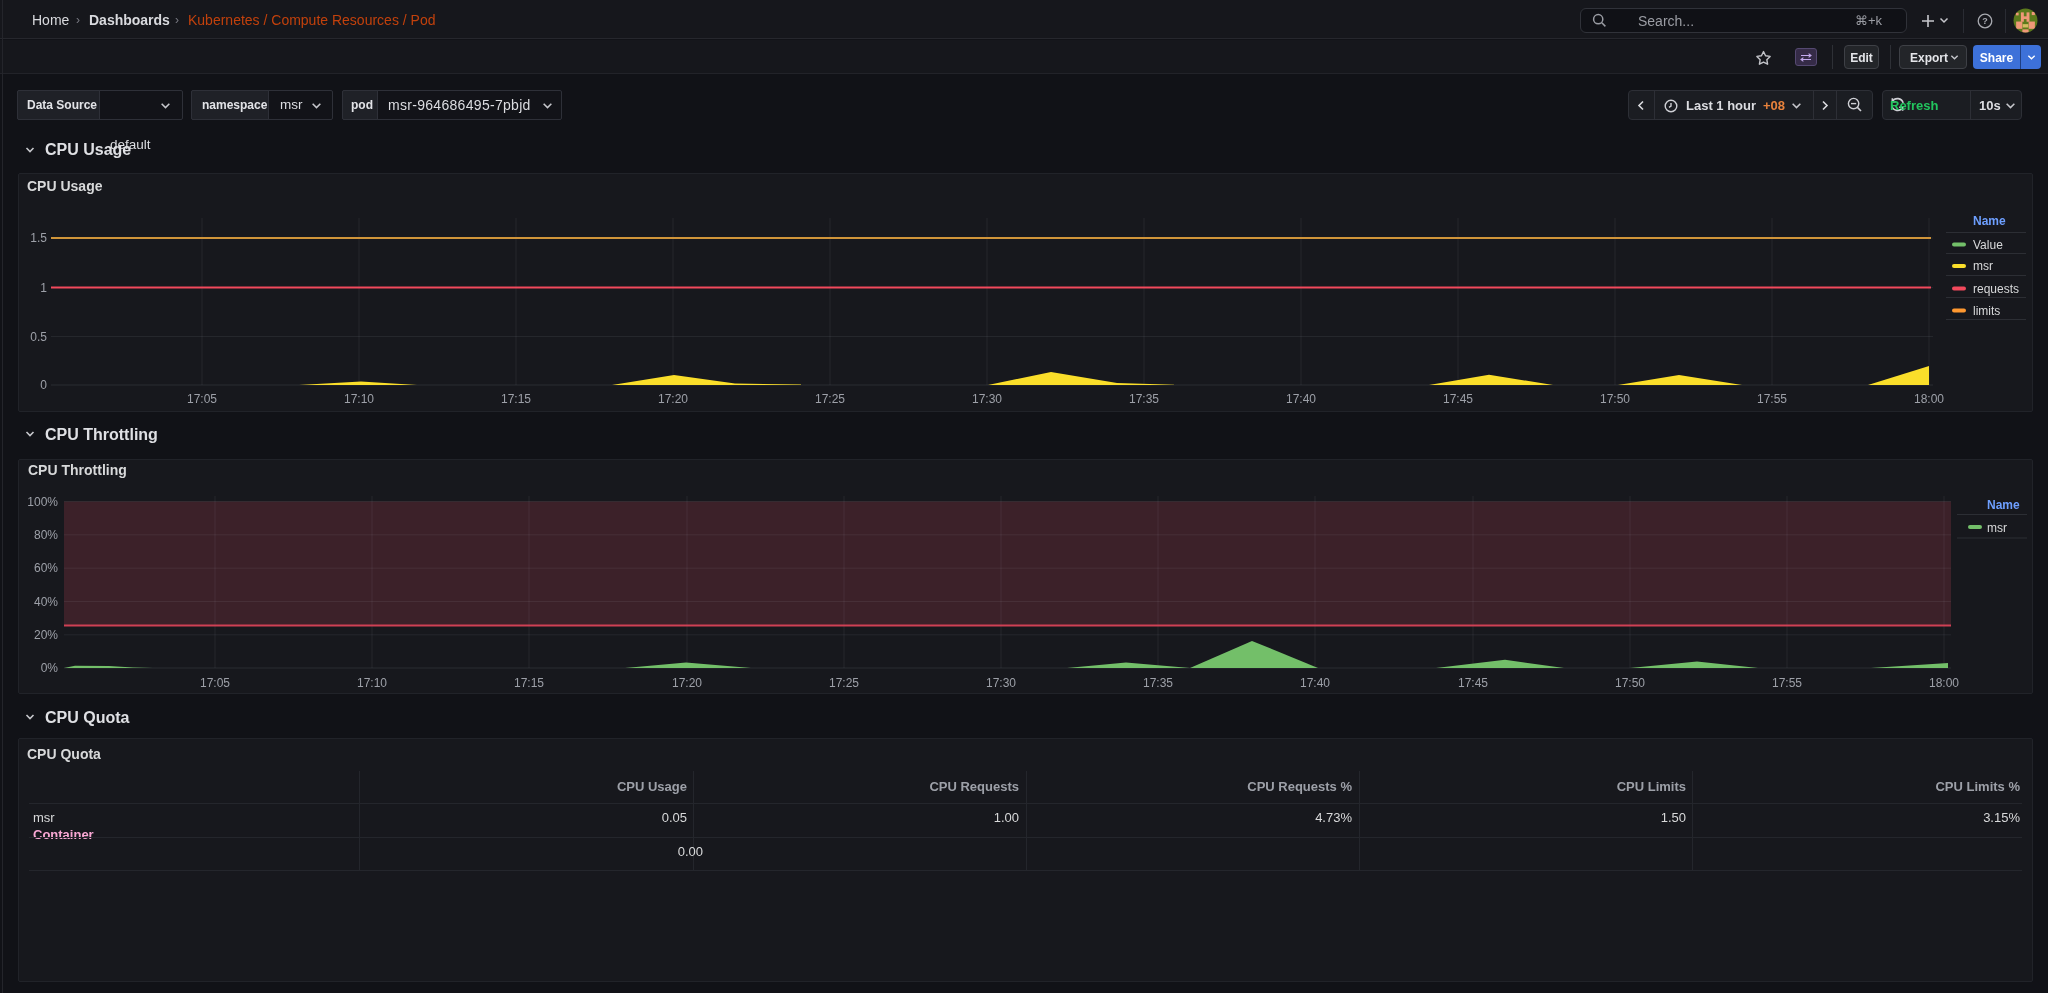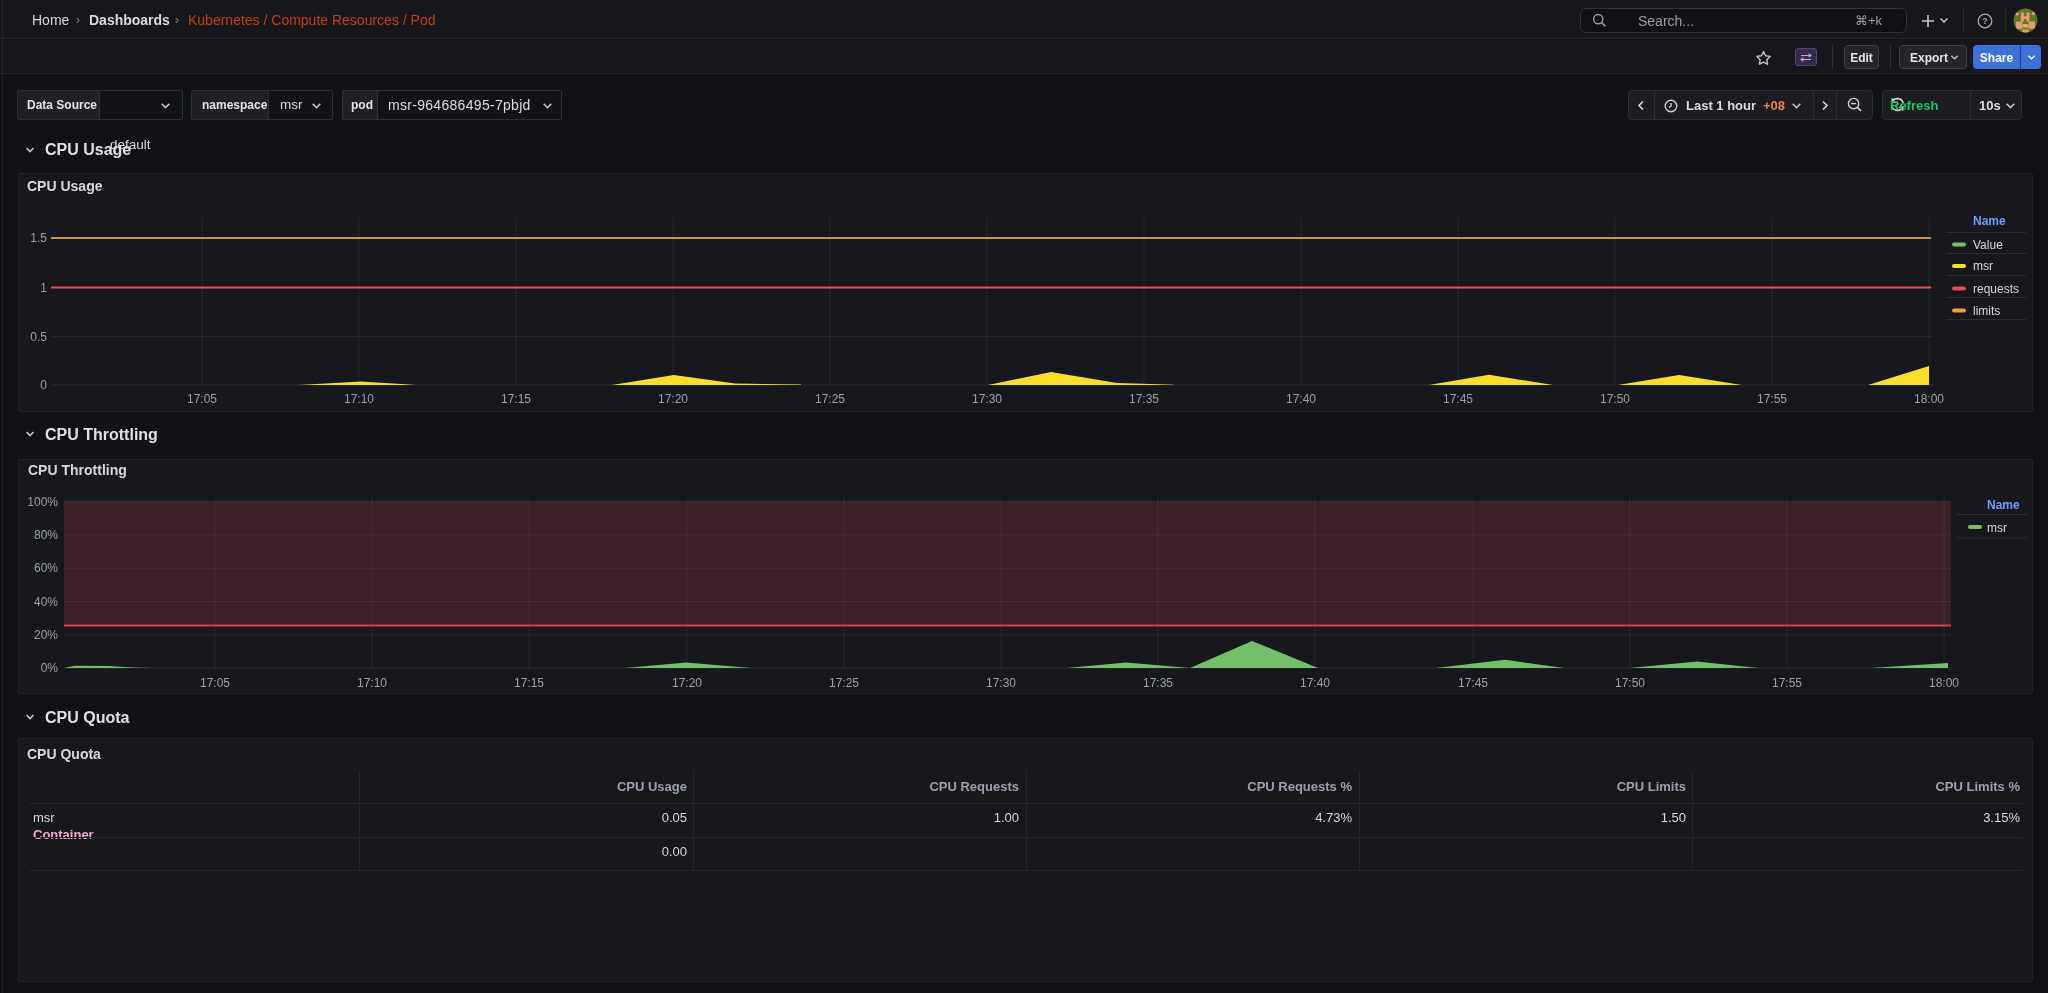--- a/index.html
+++ b/index.html
@@ -347,14 +347,14 @@
 <div class="abs" style="left:1340px;top:32px;width:1px;height:99px;background:#24262c;"></div>
 <div class="abs" style="left:1673px;top:32px;width:1px;height:99px;background:#24262c;"></div>
 
 <div class="txt" style="left:14px;top:71px;font-size:13px;color:#d8d9da;">msr</div>
 <div class="txt r" style="left:468px;top:71px;width:200px;font-size:13px;color:#d8d9da;">0.05</div>
 <div class="txt r" style="left:800px;top:71px;width:200px;font-size:13px;color:#d8d9da;">1.00</div>
 <div class="txt r" style="left:1133px;top:71px;width:200px;font-size:13px;color:#d8d9da;">4.73%</div>
 <div class="txt r" style="left:1467px;top:71px;width:200px;font-size:13px;color:#d8d9da;">1.50</div>
 <div class="txt r" style="left:1801px;top:71px;width:200px;font-size:13px;color:#d8d9da;">3.15%</div>
 
-<div class="txt r" style="left:468px;top:105px;width:200px;font-size:13px;color:#d8d9da;">0.00</div>
+<div class="txt r" style="left:484px;top:105px;width:200px;font-size:13px;color:#d8d9da;">0.00</div>
 </div>
 
 </body></html>

